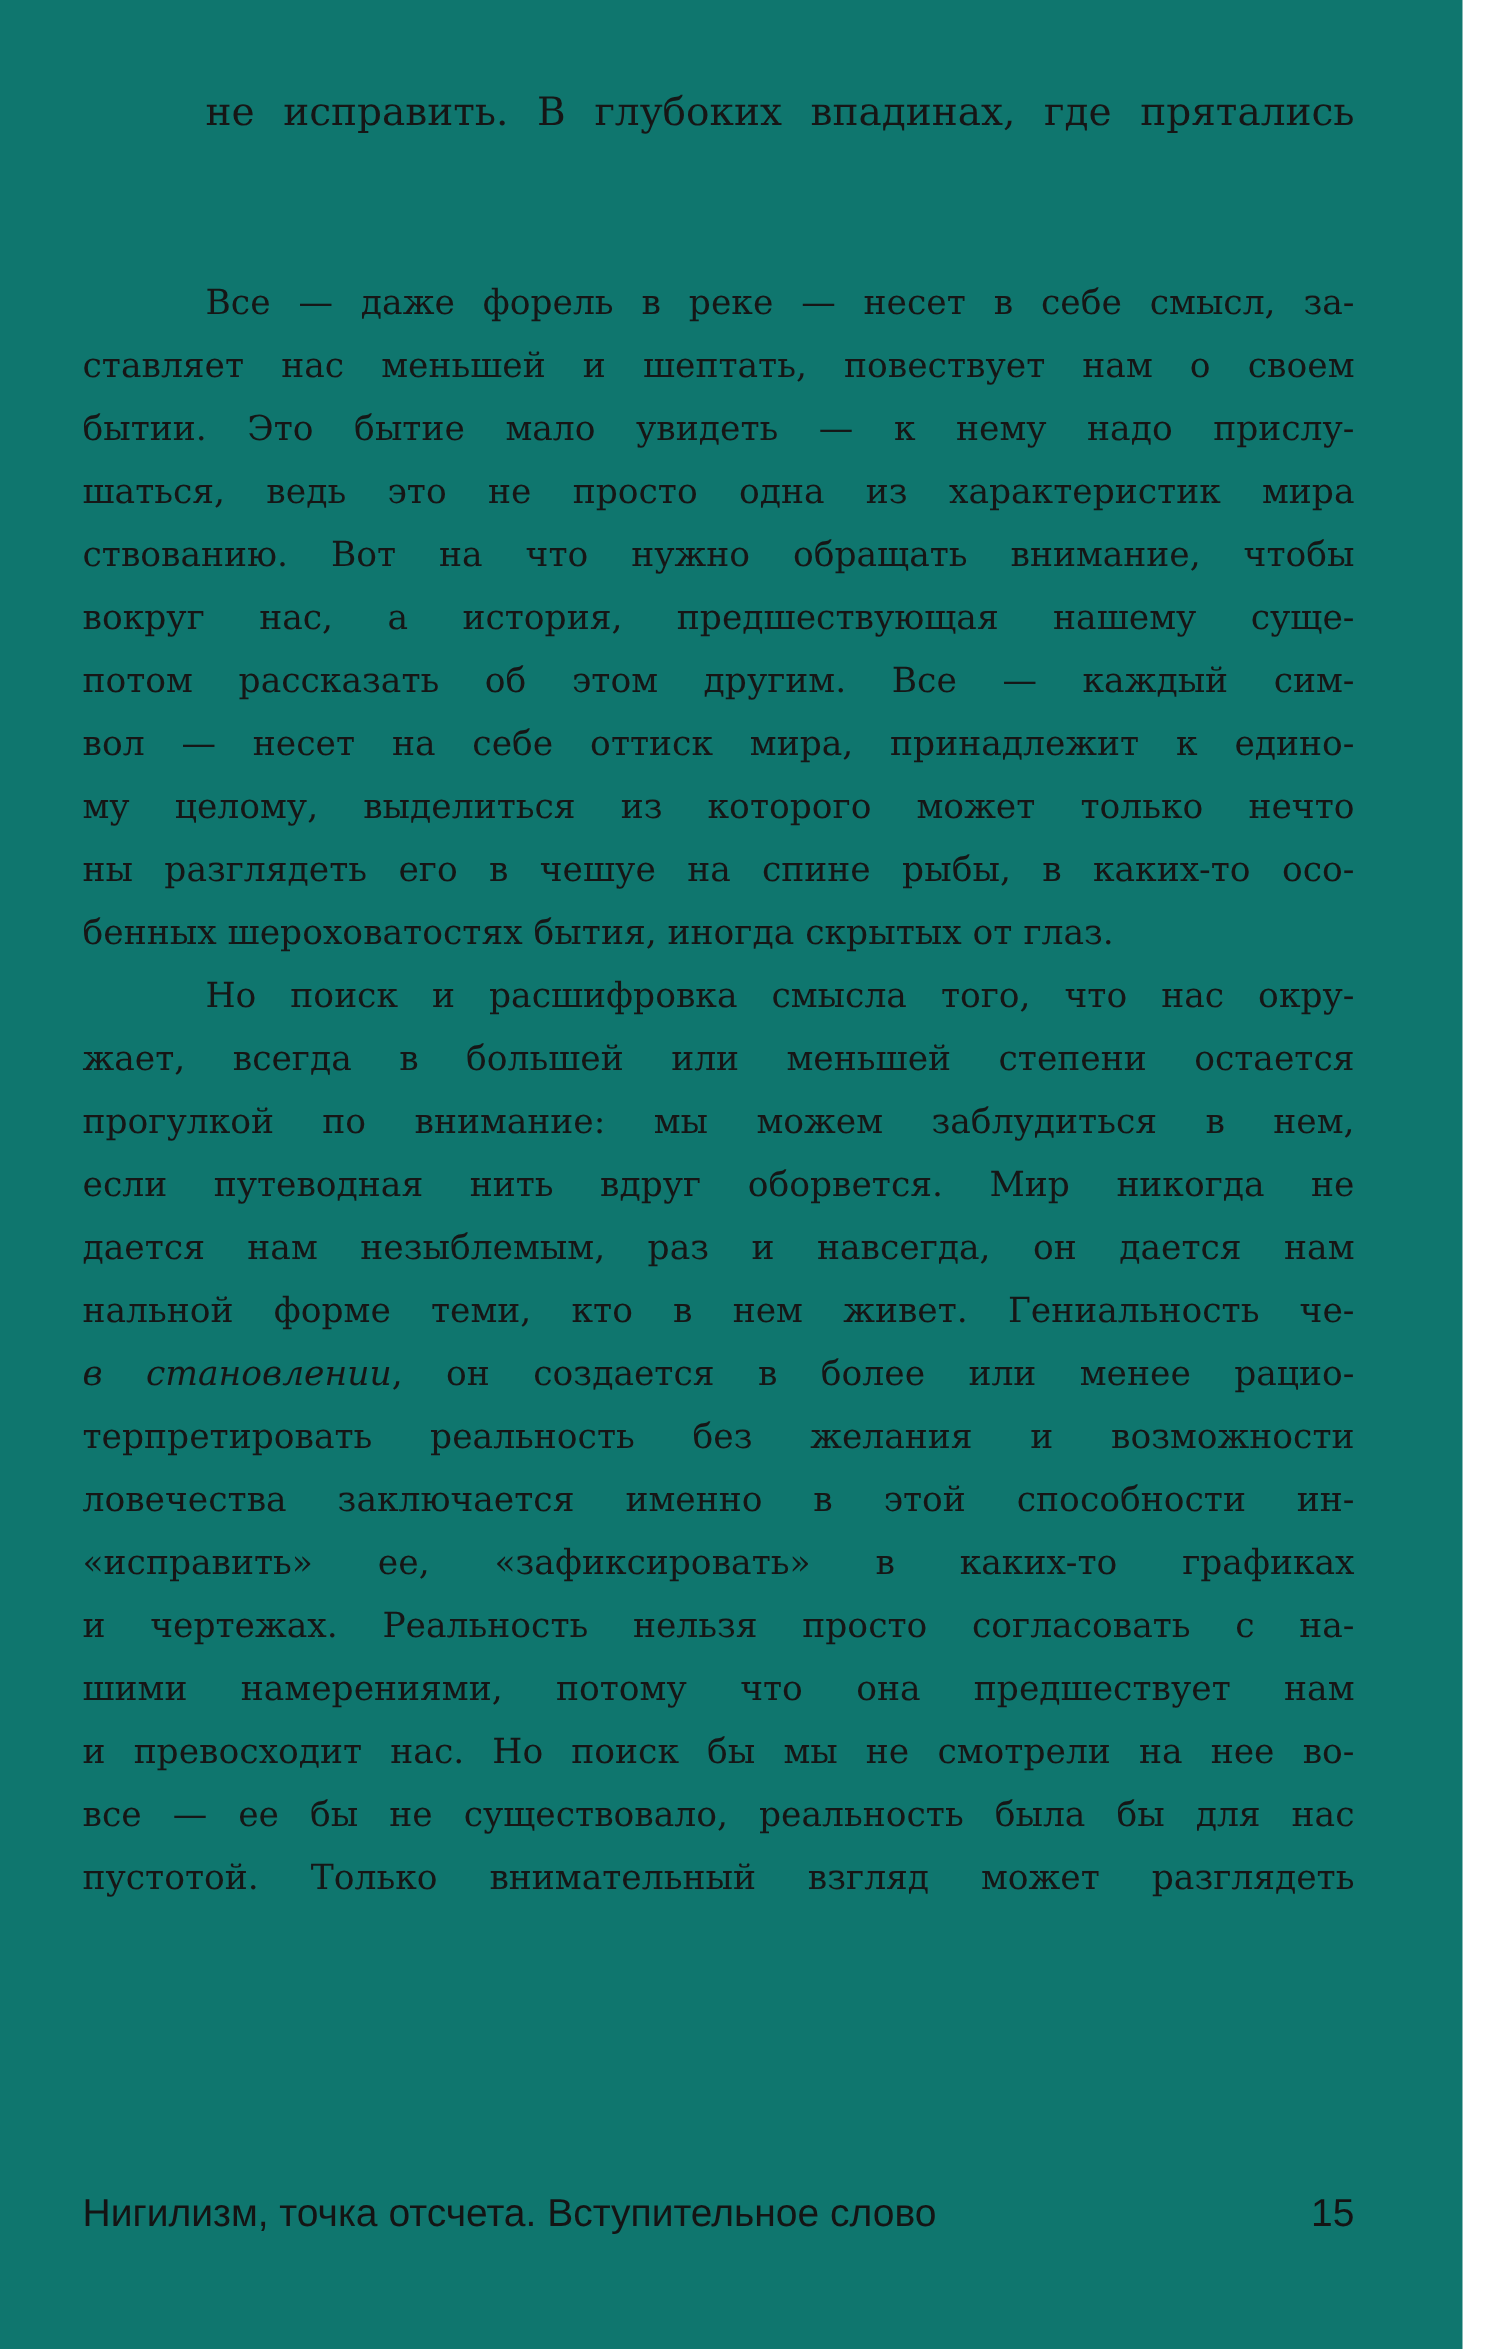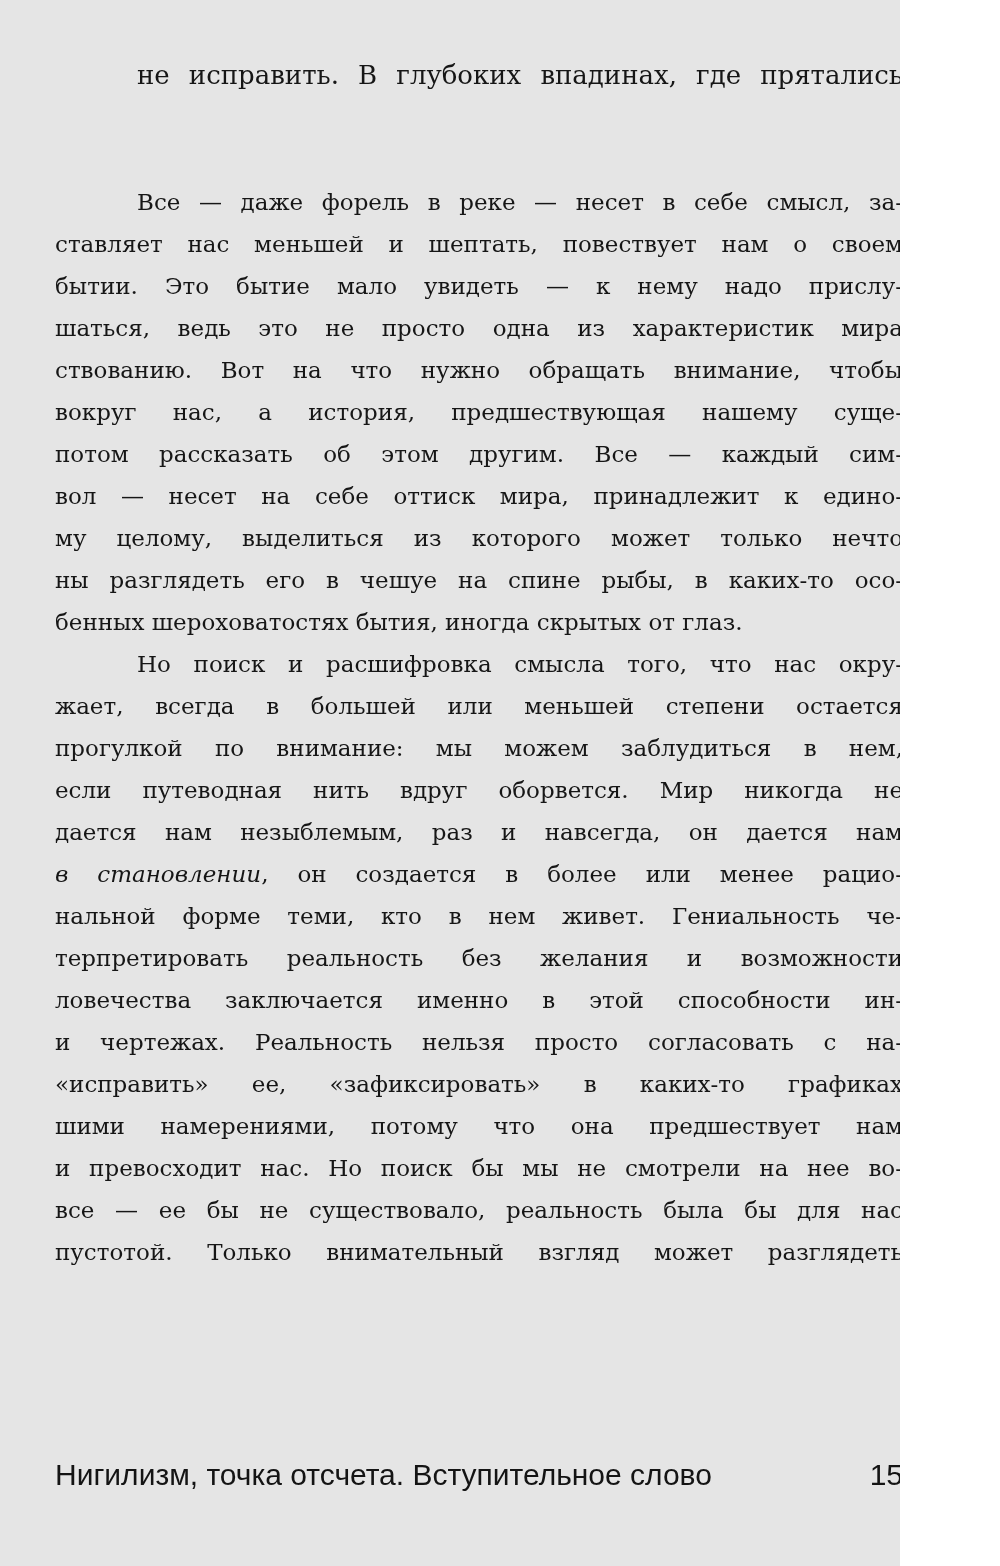--- a/index.html
+++ b/index.html
@@ -1,21 +1,21 @@
 <!DOCTYPE html>
 <html><head>
 <meta charset="utf-8">
 <style>
   * { margin: 0; padding: 0; box-sizing: border-box; }
   html, body { background: #ffffff; }
   .page {
     position: relative;
-    width: 900px;
+    width: 975px;
     height: 1566px;
-    background: #e5e5e5;
+    background: #0f766e;
     color: #161616;
     font-family: "DejaVu Serif", serif;
     overflow: hidden;
   }
   .quote-block {
     position: absolute;
     top: 50px;
     left: 137px;
     width: 766px;
     font-size: 26px;
@@ -42,21 +42,21 @@
   .it { font-style: italic; }
   .footer {
     position: absolute;
     top: 1458px;
     left: 55px;
     width: 848px;
     display: flex;
     justify-content: space-between;
     align-items: baseline;
     font-family: "Liberation Sans", sans-serif;
-    font-size: 30px;
+    font-size: 26px;
     line-height: 34px;
     color: #141414;
   }
 </style>
 </head>
 <body>
 
 <div class="page">
 
   <div class="quote-block">
@@ -76,26 +76,26 @@
         <div class="line">му целому, выделиться из которого может только нечто</div>
         <div class="line">ны разглядеть его в чешуе на спине рыбы, в каких-то осо-</div>
         <div class="line ragged">бенных шероховатостях бытия, иногда скрытых от глаз.</div>
       </div>
     <div>
         <div class="line indent">Но поиск и расшифровка смысла того, что нас окру-</div>
         <div class="line">жает, всегда в большей или меньшей степени остается</div>
         <div class="line">прогулкой по внимание: мы можем заблудиться в нем,</div>
         <div class="line">если путеводная нить вдруг оборвется. Мир никогда не</div>
         <div class="line">дается нам незыблемым, раз и навсегда, он дается нам</div>
+        <div class="line">нальной форме теми, кто в нем живет. Гениальность че-</div>
         <div class="line"><span class="it">в становлении</span><span>, он создается в более или менее рацио-</span></div>
-        <div class="line">нальной форме теми, кто в нем живет. Гениальность че-</div>
         <div class="line">терпретировать реальность без желания и возможности</div>
         <div class="line">ловечества заключается именно в этой способности ин-</div>
+        <div class="line">«исправить» ее, «зафиксировать» в каких-то графиках</div>
         <div class="line">и чертежах. Реальность нельзя просто согласовать с на-</div>
-        <div class="line">«исправить» ее, «зафиксировать» в каких-то графиках</div>
         <div class="line">шими намерениями, потому что она предшествует нам</div>
         <div class="line">и превосходит нас. Но поиск бы мы не смотрели на нее во-</div>
         <div class="line">все — ее бы не существовало, реальность была бы для нас</div>
         <div class="line">пустотой. Только внимательный взгляд может разглядеть</div>
       </div>
   </div>
 
   <div class="footer">
     <span>Нигилизм, точка отсчета. Вступительное слово</span>
     <span>15</span>

